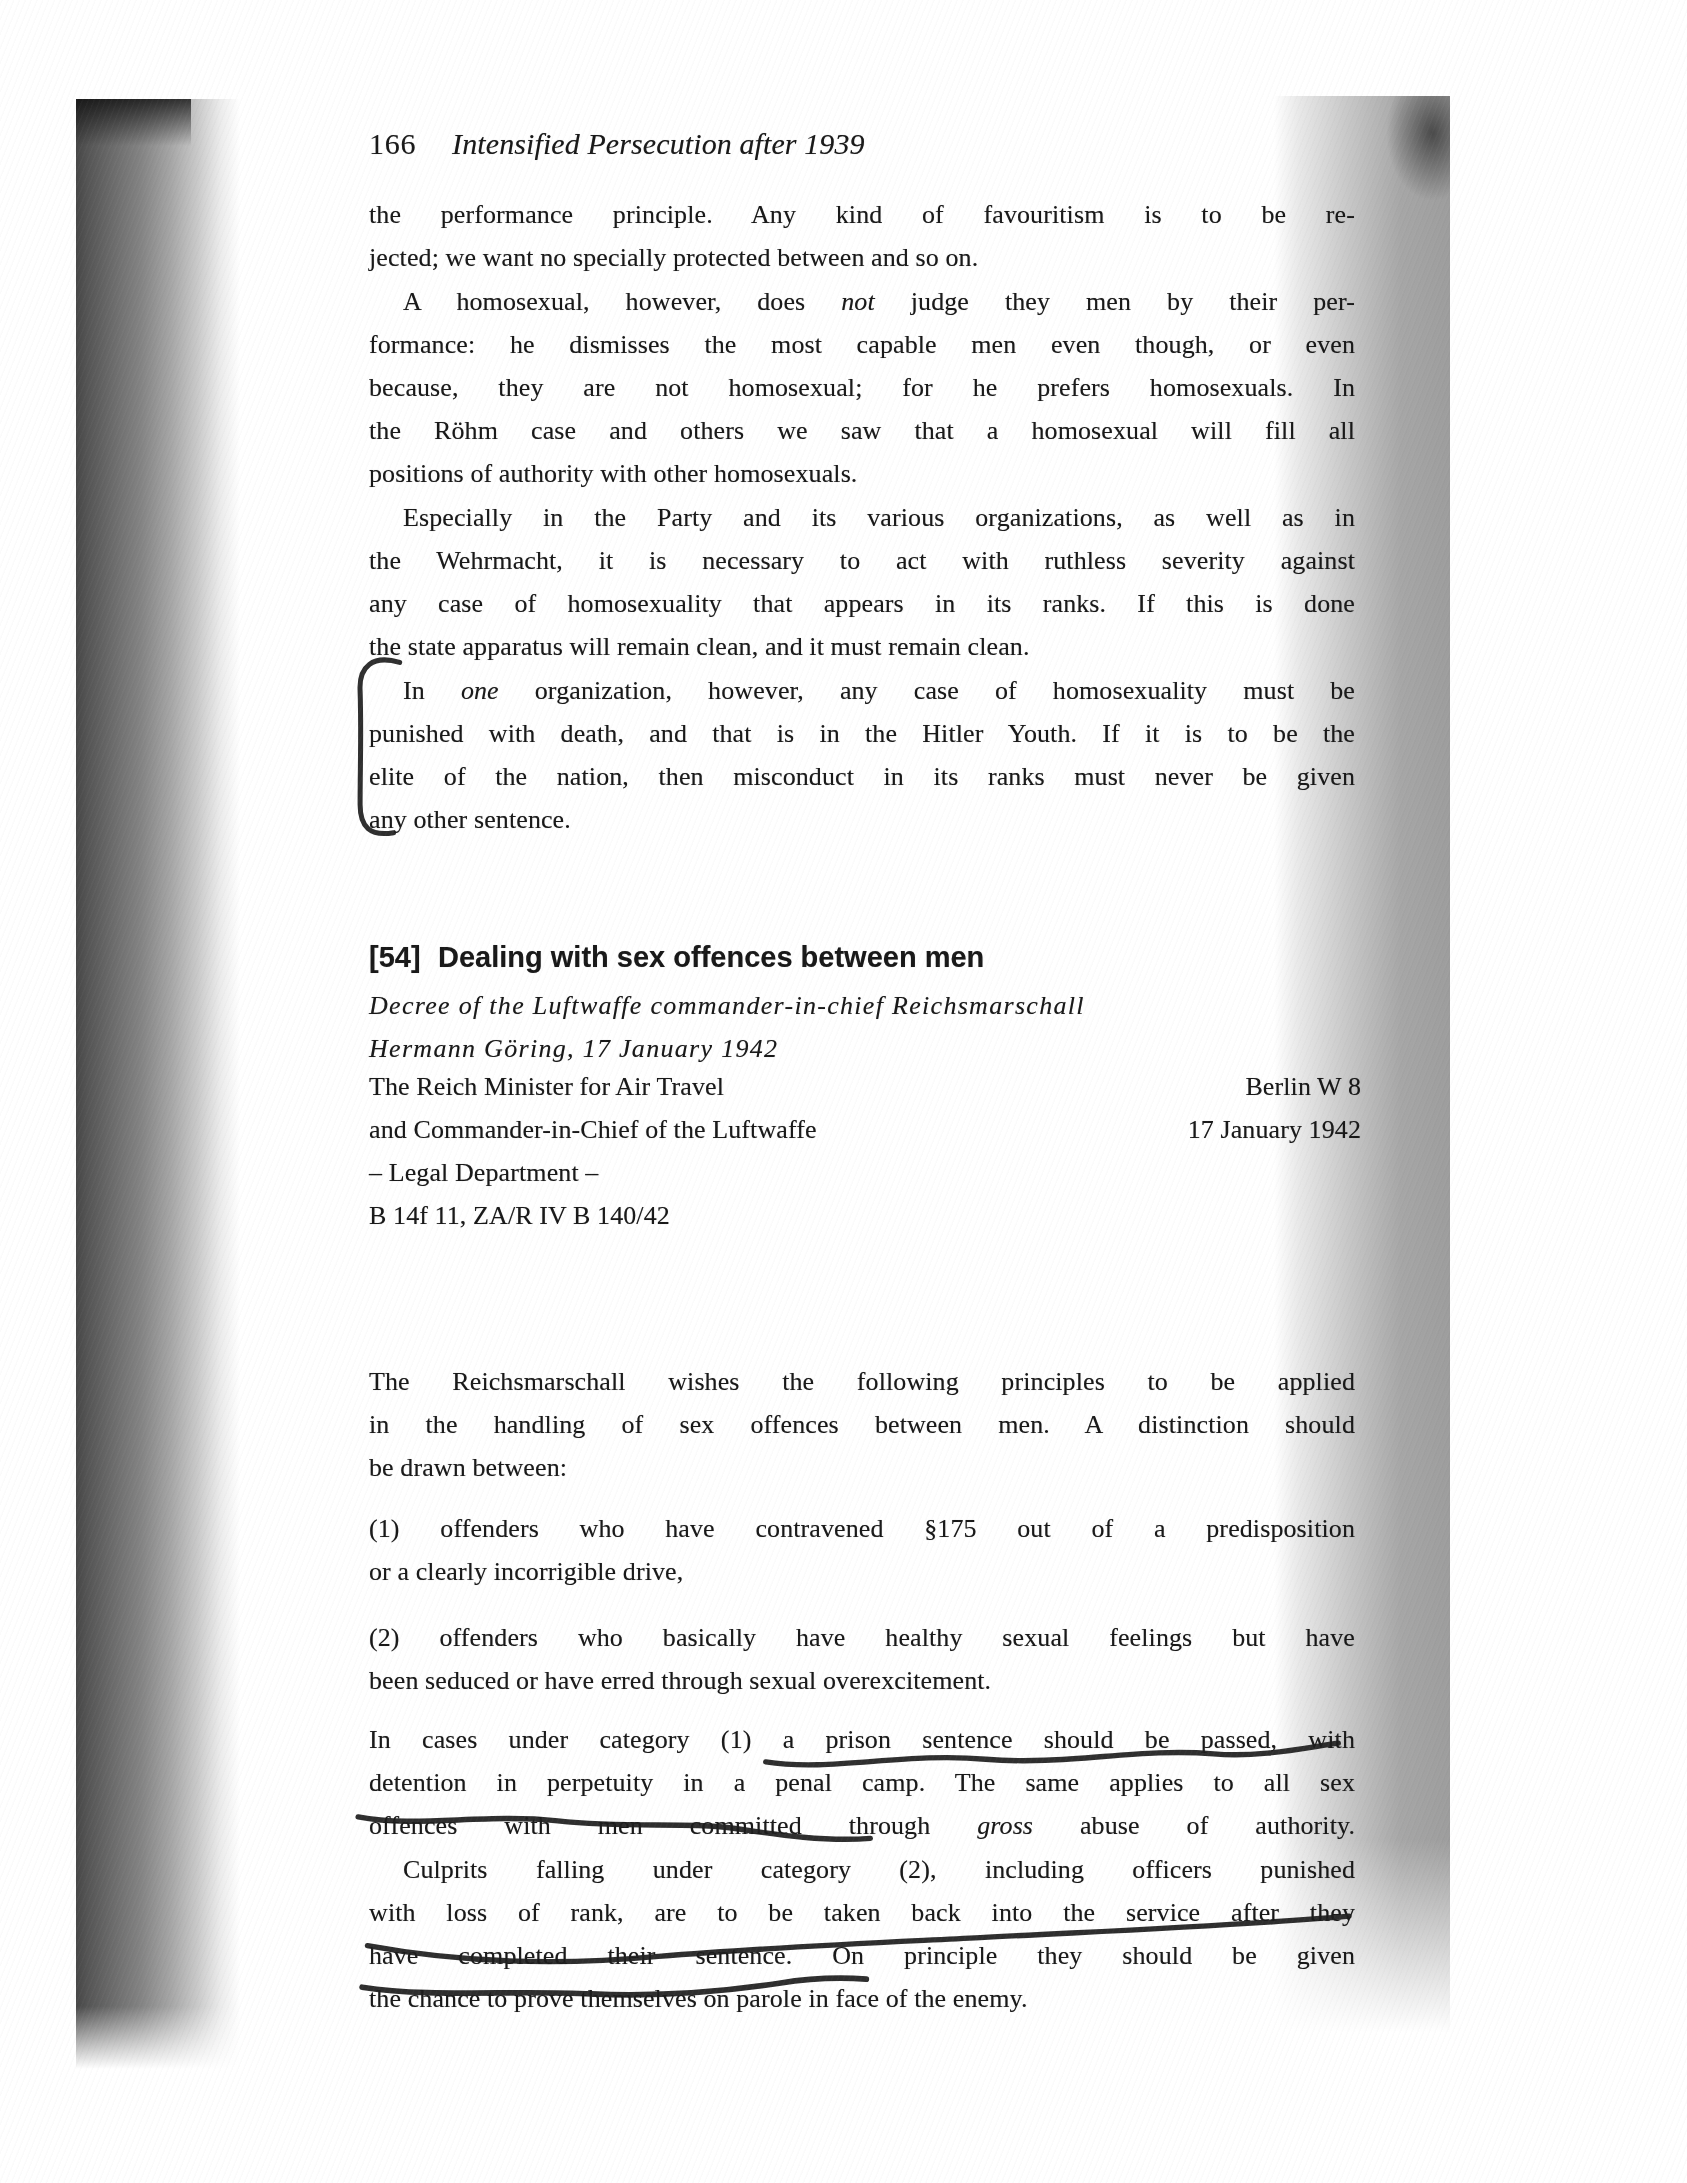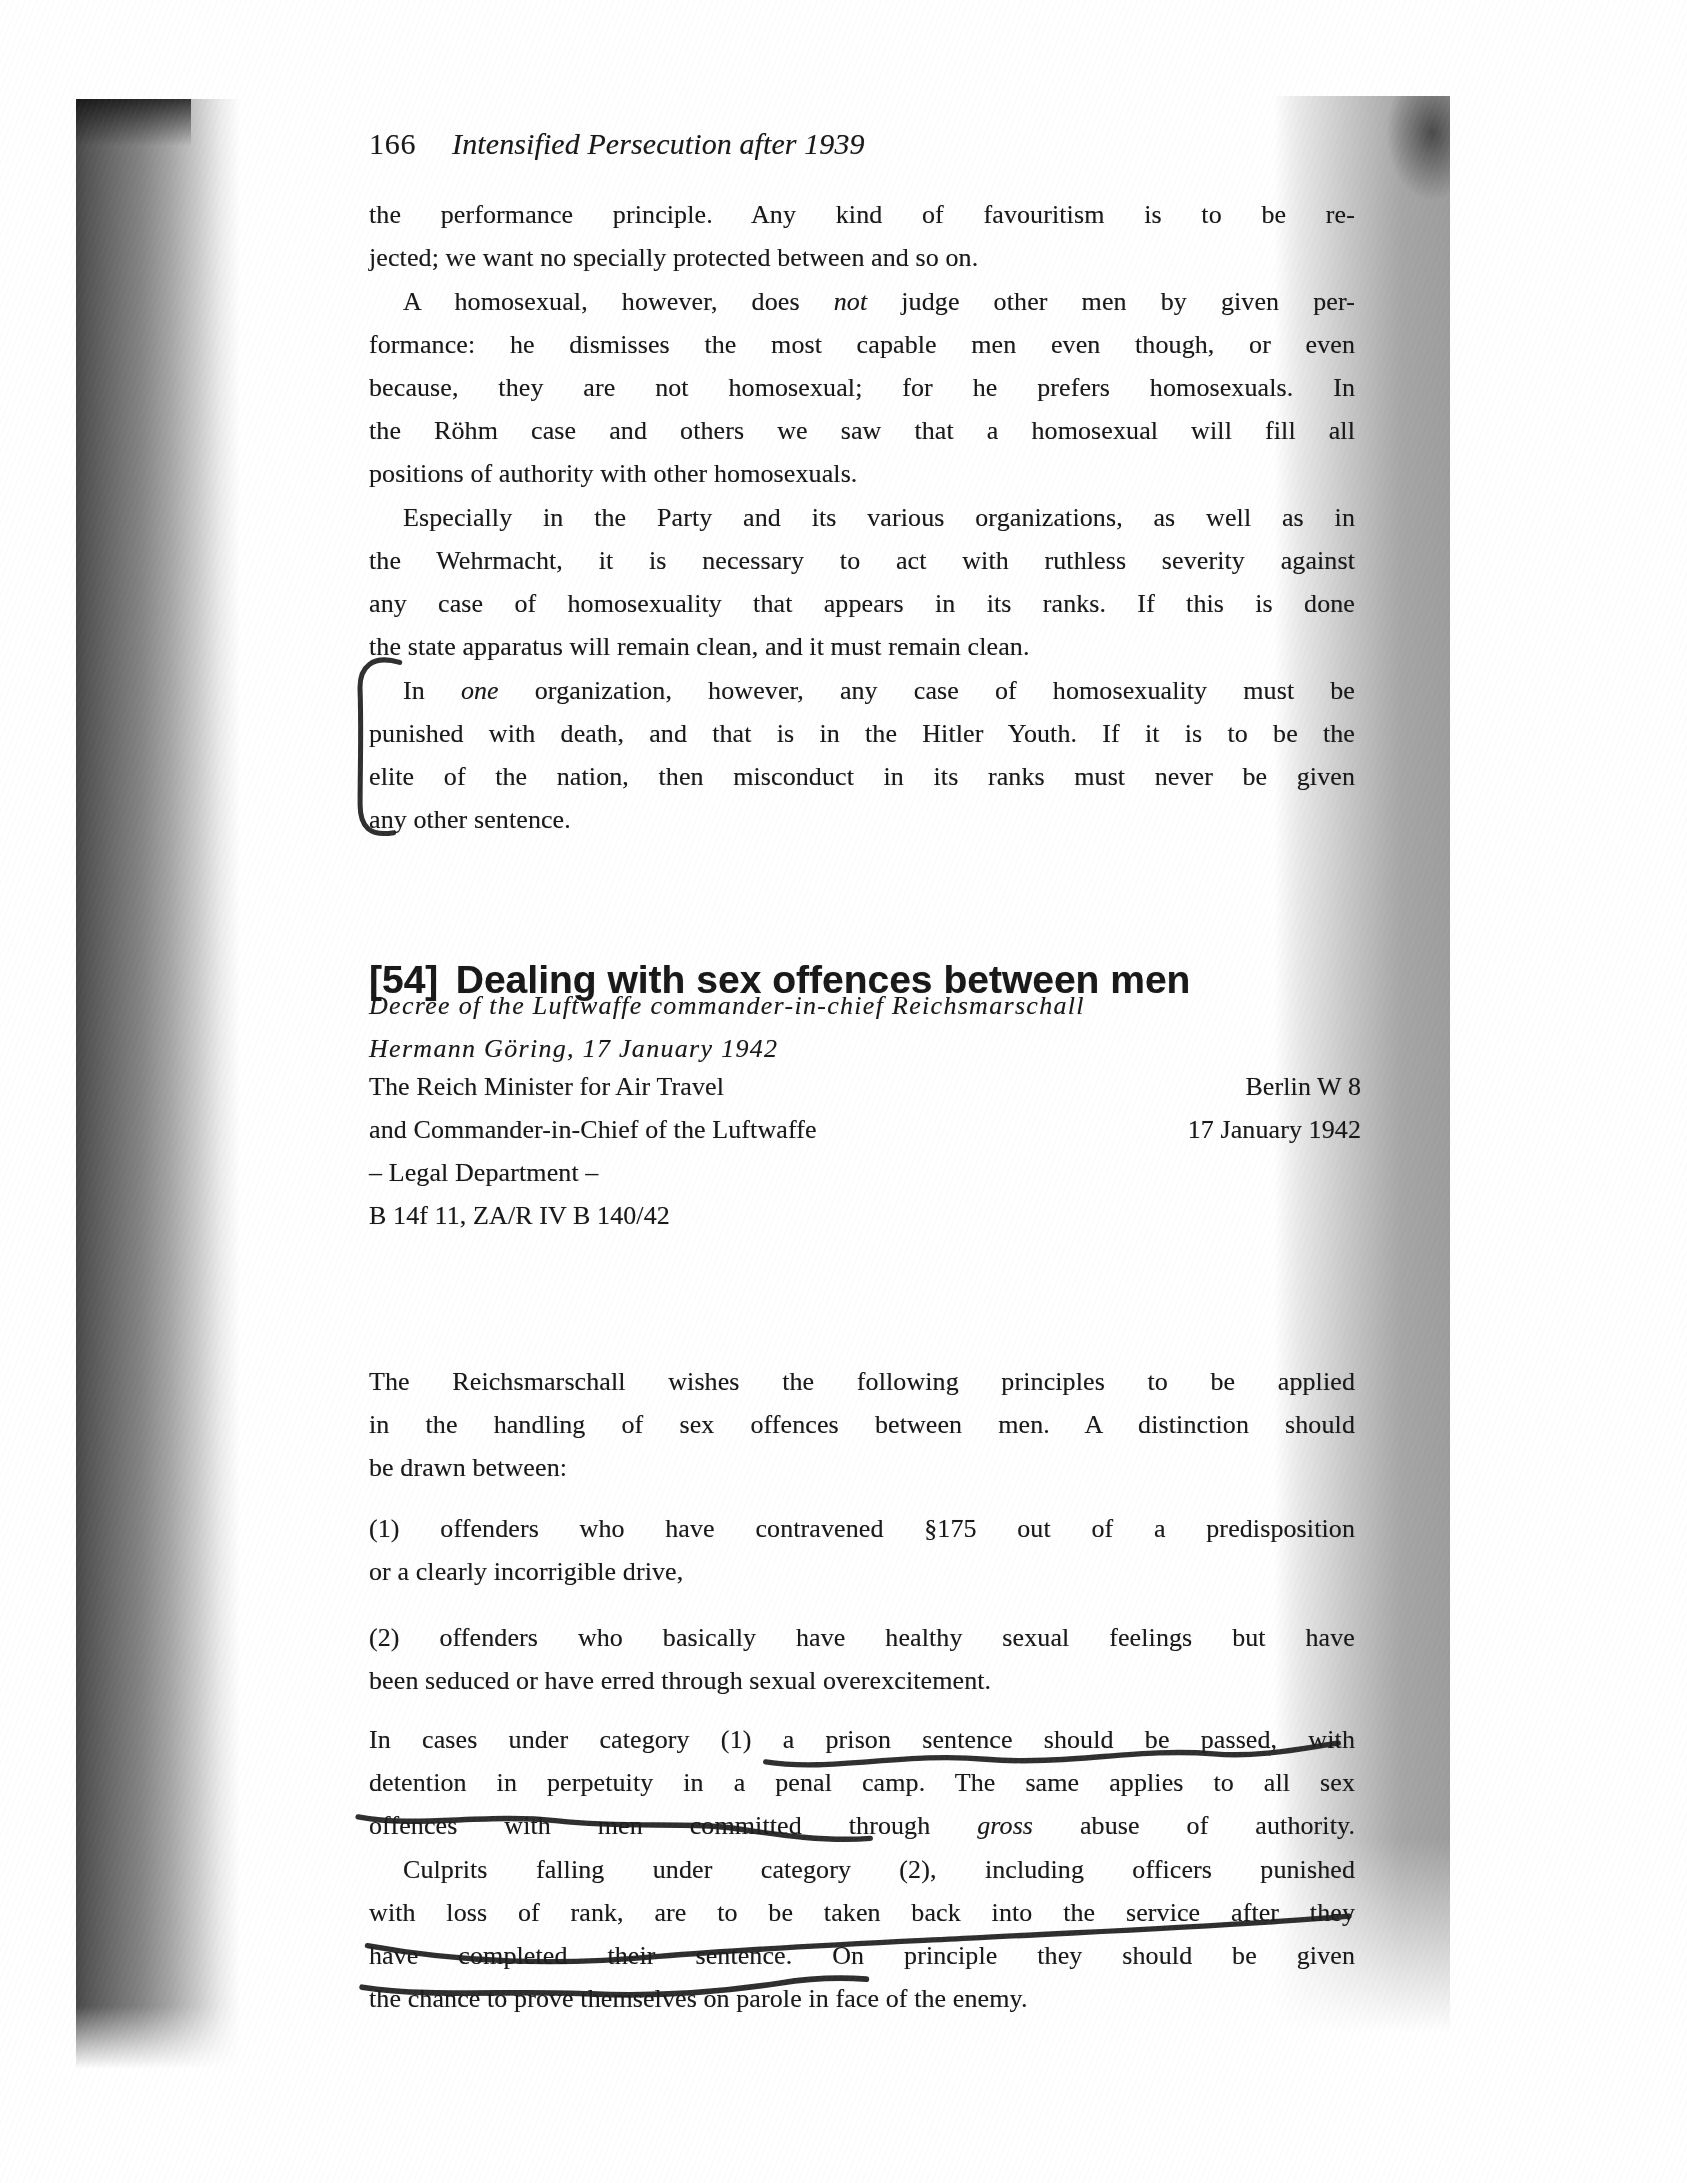--- a/index.html
+++ b/index.html
@@ -59,23 +59,23 @@
   .line.last { text-align-last:left; }
   .line.indent { text-indent:34px; }
   .plain { text-align:left; text-align-last:left; }
   .it { font-style:italic; }
 
   .running-header { top:122px; font-size:30px; }
   .running-header .num { letter-spacing:0.7px; }
   .running-header .rtitle { font-style:italic; margin-left:36px;margin-top:14px; }
 
   .doc-heading {
-    top:958px;
+    top:936px;
     font-family:"Liberation Sans","DejaVu Sans",sans-serif;
-    font-weight:700; font-size:39px; letter-spacing:0;
+    font-weight:700; font-size:29px; letter-spacing:0;
   }
   .doc-heading .tag { margin-right:17.4px; }
 
   .doc-subtitle { top:984px; font-style:italic; font-size:26px; letter-spacing:1.3px; line-height:44px; }
 
   .lh-left  { top:1065px; line-height:44px; }
   .lh-right { top:1065px; left:885px; width:476px; text-align:right; line-height:44px; }
   .lh-right .plain { text-align:right; text-align-last:right; }
 
   
@@ -92,21 +92,21 @@
   <div class="tb running-header plain">
     <span class="num">166</span><span class="rtitle">Intensified Persecution after 1939</span>
   </div>
 
   <div class="tb" style="top:193px">
     <div class="line">the performance principle. Any kind of favouritism is to be re-</div>
     <div class="line last">jected; we want no specially protected between and so on.</div>
   </div>
 
   <div class="tb" style="top:280px">
-    <div class="line indent"><span>A homosexual, however, does </span><span class="it">not</span><span> judge other men by given per-</span></div>
+    <div class="line indent"><span>A homosexual, however, does </span><span class="it">not</span><span> judge they men by their per-</span></div>
     <div class="line">formance: he dismisses the most capable men even though, or even</div>
     <div class="line">because, they are not homosexual; for he prefers homosexuals. In</div>
     <div class="line">the Röhm case and others we saw that a homosexual will fill all</div>
     <div class="line last">positions of authority with other homosexuals.</div>
   </div>
 
   <div class="tb" style="top:496px">
     <div class="line indent">Especially in the Party and its various organizations, as well as in</div>
     <div class="line">the Wehrmacht, it is necessary to act with ruthless severity against</div>
     <div class="line">any case of homosexuality that appears in its ranks. If this is done</div>

